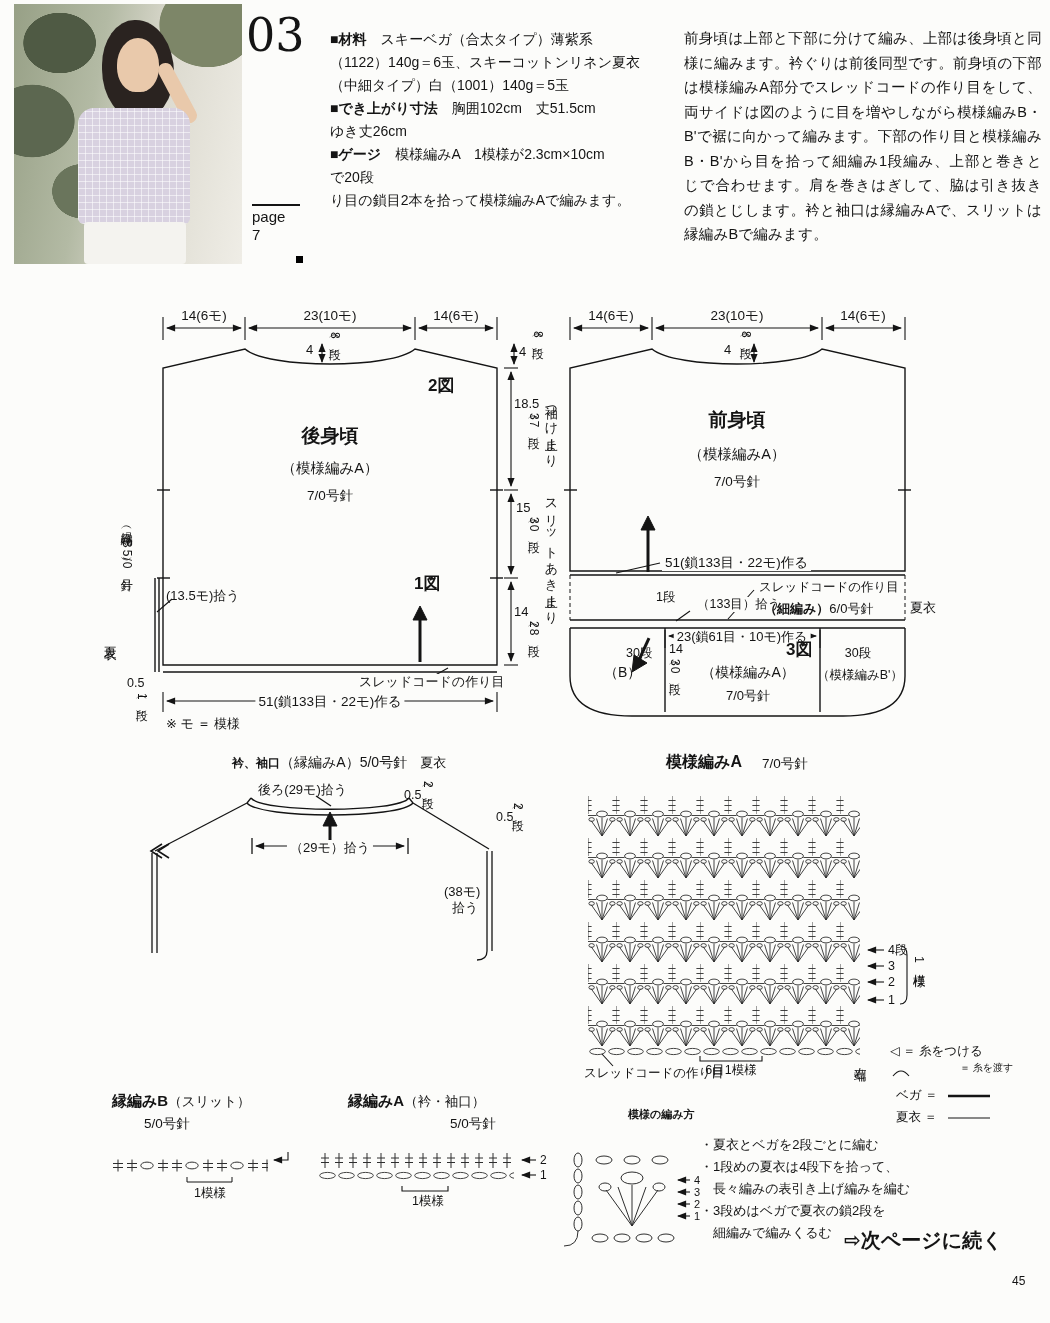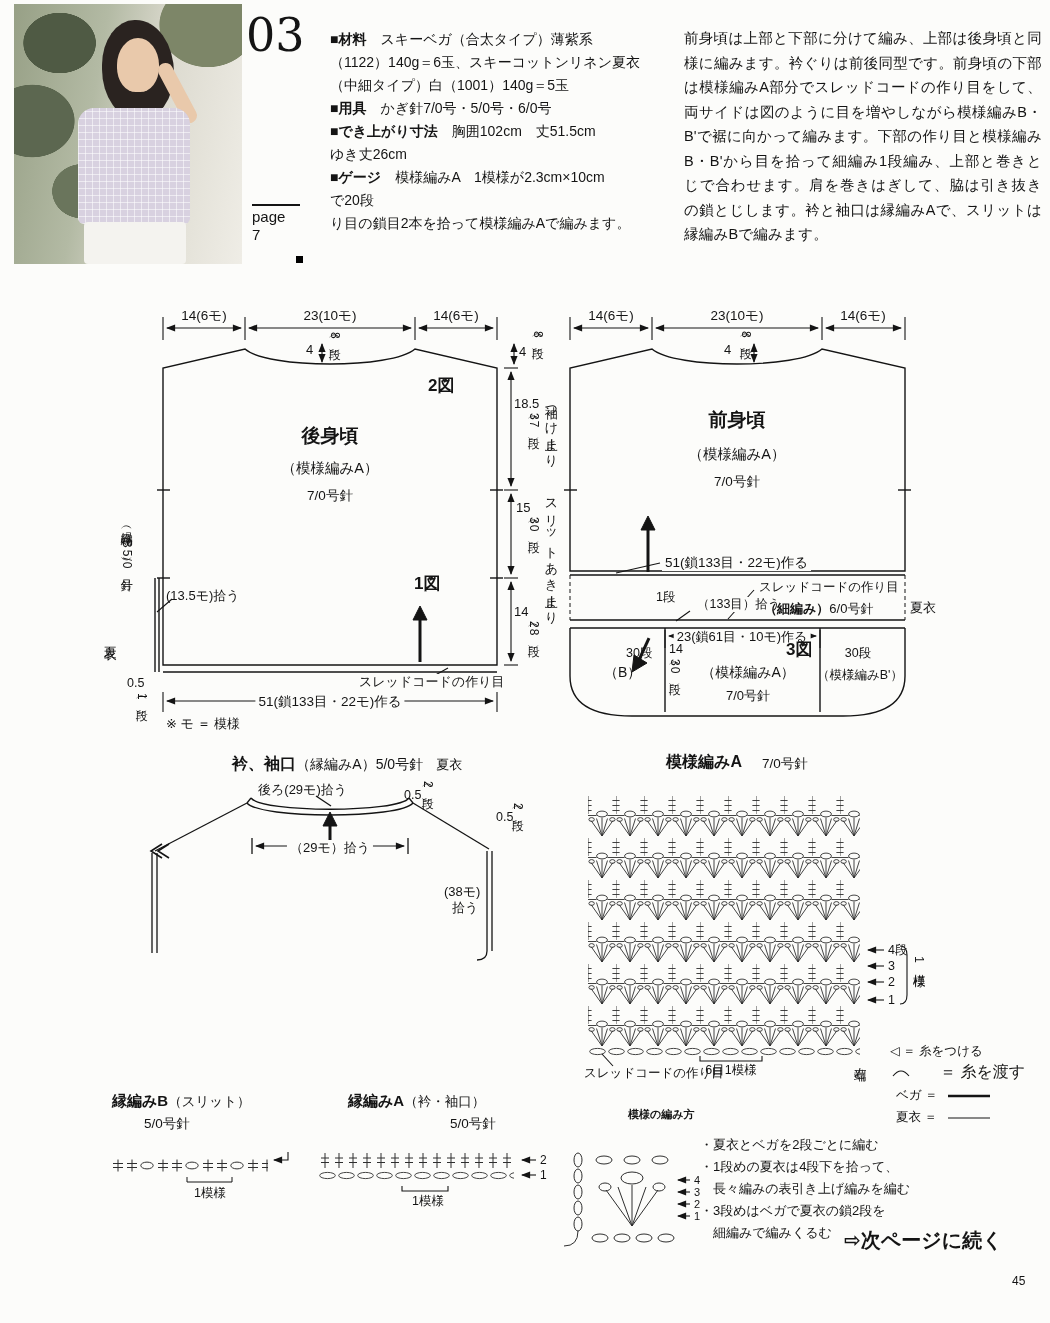--- a/index.html
+++ b/index.html
@@ -259,21 +259,20 @@
 <div class="lbl" style="left:246px;top:12px;font-family:'DejaVu Serif',serif;font-size:46px;line-height:1">03</div>
 <div class="rule" style="left:252px;top:204px;width:48px;height:2px"></div>
 <div class="lbl" style="left:252px;top:208px;font-size:15px">page</div>
 <div class="lbl" style="left:252px;top:226px;font-size:15px">7</div>
 <div class="sq" style="left:296px;top:256px"></div>
 
 <div id="materials">
   <div><span class="b">■材料</span><span>　スキーベガ（合太タイプ）薄紫系</span></div>
   <div><span class="b"></span><span>（1122）140g＝6玉、スキーコットンリネン夏衣</span></div>
   <div><span class="b"></span><span>（中細タイプ）白（1001）140g＝5玉</span></div>
-  <div><span class="b">■用具</span><span>　かぎ針7/0号・5/0号・6/0号</span></div>
   <div><span class="b">■でき上がり寸法</span><span>　胸囲102cm　丈51.5cm</span></div>
   <div><span class="b"></span><span>ゆき丈26cm</span></div>
   <div><span class="b">■ゲージ</span><span>　模様編みA　1模様が2.3cm×10cm</span></div>
   <div><span class="b"></span><span>で20段</span></div>
   <div><span class="b"></span><span>り目の鎖目2本を拾って模様編みAで編みます。</span></div>
 </div>
 
 <div id="instructions">前身頃は上部と下部に分けて編み、上部は後身頃と同様に編みます。衿ぐりは前後同型です。前身頃の下部は模様編みA部分でスレッドコードの作り目をして、両サイドは図のように目を増やしながら模様編みB・B'で裾に向かって編みます。下部の作り目と模様編みB・B'から目を拾って細編み1段編み、上部と巻きとじで合わせます。肩を巻きはぎして、脇は引き抜きの鎖とじします。衿と袖口は縁編みAで、スリットは縁編みBで編みます。</div>
 
 <div class="lbl c" style="left:204px;top:308px;font-size:13.5px">14(6モ)</div>
@@ -324,42 +323,42 @@
 <div class="lbl b" style="left:786px;top:640px;font-size:17px">3図</div>
 <div class="lbl" style="left:604px;top:664px;font-size:14px">（B）</div>
 <div class="lbl" style="left:626px;top:646px;font-size:12.5px">30段</div>
 <div class="lbl" style="left:669px;top:642px;font-size:12.5px">14</div>
 <div class="lbl v" style="left:667px;top:658px;font-size:12px">（30段）</div>
 <div class="lbl c" style="left:748px;top:664px;font-size:14px">（模様編みA）</div>
 <div class="lbl c" style="left:748px;top:688px;font-size:13px">7/0号針</div>
 <div class="lbl c" style="left:860px;top:668px;font-size:12.5px">（模様編みB'）</div>
 <div class="lbl c" style="left:858px;top:646px;font-size:12.5px">30段</div>
 
-<div class="lbl" style="left:232px;top:754px"><span class="b" style="font-size:16px">衿、袖口</span><span style="font-size:14px">（縁編みA）5/0号針</span>　<span style="font-size:13px">夏衣</span></div>
+<div class="lbl" style="left:232px;top:754px"><span class="b" style="font-size:12px">衿、袖口</span><span style="font-size:14px">（縁編みA）5/0号針</span>　<span style="font-size:13px">夏衣</span></div>
 <div class="lbl" style="left:258px;top:782px">後ろ(29モ)拾う</div>
 <div class="lbl" style="left:404px;top:788px;font-size:12.5px">0.5</div>
 <div class="lbl v" style="left:420px;top:780px;font-size:12px">（2段）</div>
 <div class="lbl c bg" style="left:330px;top:840px">（29モ）拾う</div>
 <div class="lbl" style="left:496px;top:810px;font-size:12.5px">0.5</div>
 <div class="lbl v" style="left:510px;top:802px;font-size:12px">（2段）</div>
 <div class="lbl" style="left:444px;top:884px">(38モ)</div>
 <div class="lbl" style="left:452px;top:900px">拾う</div>
 
 <div class="lbl b" style="left:666px;top:752px;font-size:16px">模様編みA</div>
 <div class="lbl" style="left:762px;top:756px;font-size:13.5px">7/0号針</div>
 <div class="lbl" style="left:584px;top:1066px;font-size:12.5px">スレッドコードの作り目</div>
 <div class="lbl c" style="left:731px;top:1063px;font-size:12.5px">6目1模様</div>
 <div class="lbl v" style="left:852px;top:1058px;font-size:12.5px">右端</div>
 <div class="lbl" style="left:888px;top:943px;font-size:12.5px">4段</div>
 <div class="lbl" style="left:888px;top:959px;font-size:12.5px">3</div>
 <div class="lbl" style="left:888px;top:975px;font-size:12.5px">2</div>
 <div class="lbl" style="left:888px;top:993px;font-size:12.5px">1</div>
 <div class="lbl v" style="left:911px;top:956px;font-size:12.5px">1模様</div>
 <div class="lbl" style="left:890px;top:1044px;font-size:12.5px">◁ ＝ 糸をつける</div>
-<div class="lbl" style="left:940px;top:1062px;font-size:16px">＝ 糸を渡す</div>
+<div class="lbl" style="left:960px;top:1062px;font-size:10px">＝ 糸を渡す</div>
 <div class="lbl" style="left:896px;top:1088px;font-size:12.5px">ベガ ＝</div>
 <div class="lbl" style="left:896px;top:1110px;font-size:12.5px">夏衣 ＝</div>
 
 <div class="lbl" style="left:112px;top:1092px"><span class="b" style="font-size:15px">縁編みB</span><span style="font-size:13.5px">（スリット）</span></div>
 <div class="lbl" style="left:144px;top:1116px;font-size:13.5px">5/0号針</div>
 <div class="lbl" style="left:194px;top:1186px;font-size:12.5px">1模様</div>
 
 <div class="lbl" style="left:348px;top:1092px"><span class="b" style="font-size:15px">縁編みA</span><span style="font-size:13.5px">（衿・袖口）</span></div>
 <div class="lbl" style="left:450px;top:1116px;font-size:13.5px">5/0号針</div>
 <div class="lbl" style="left:540px;top:1153px;font-size:12px">2</div>

